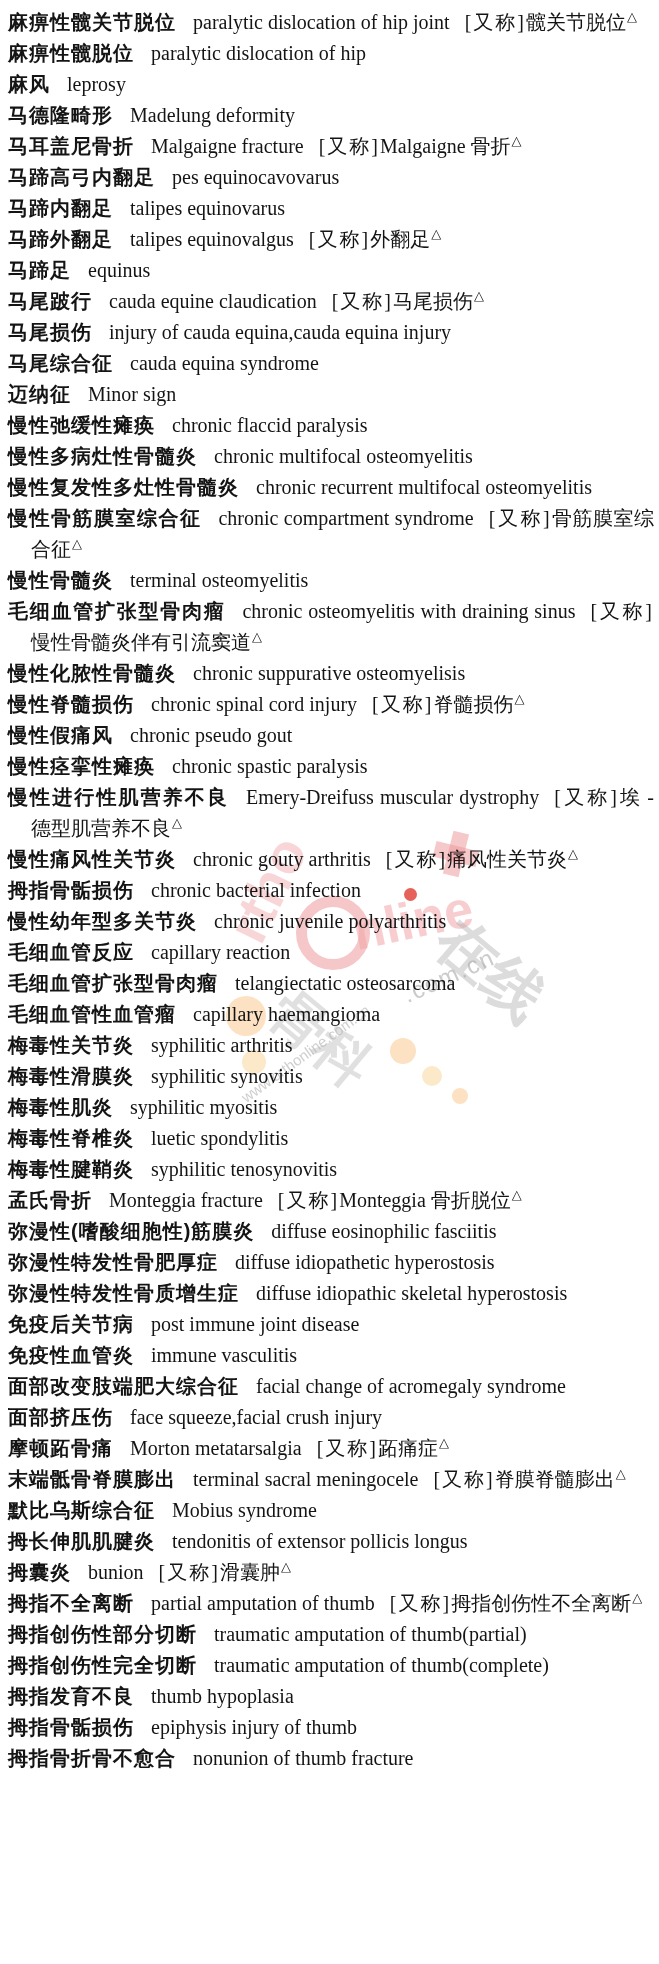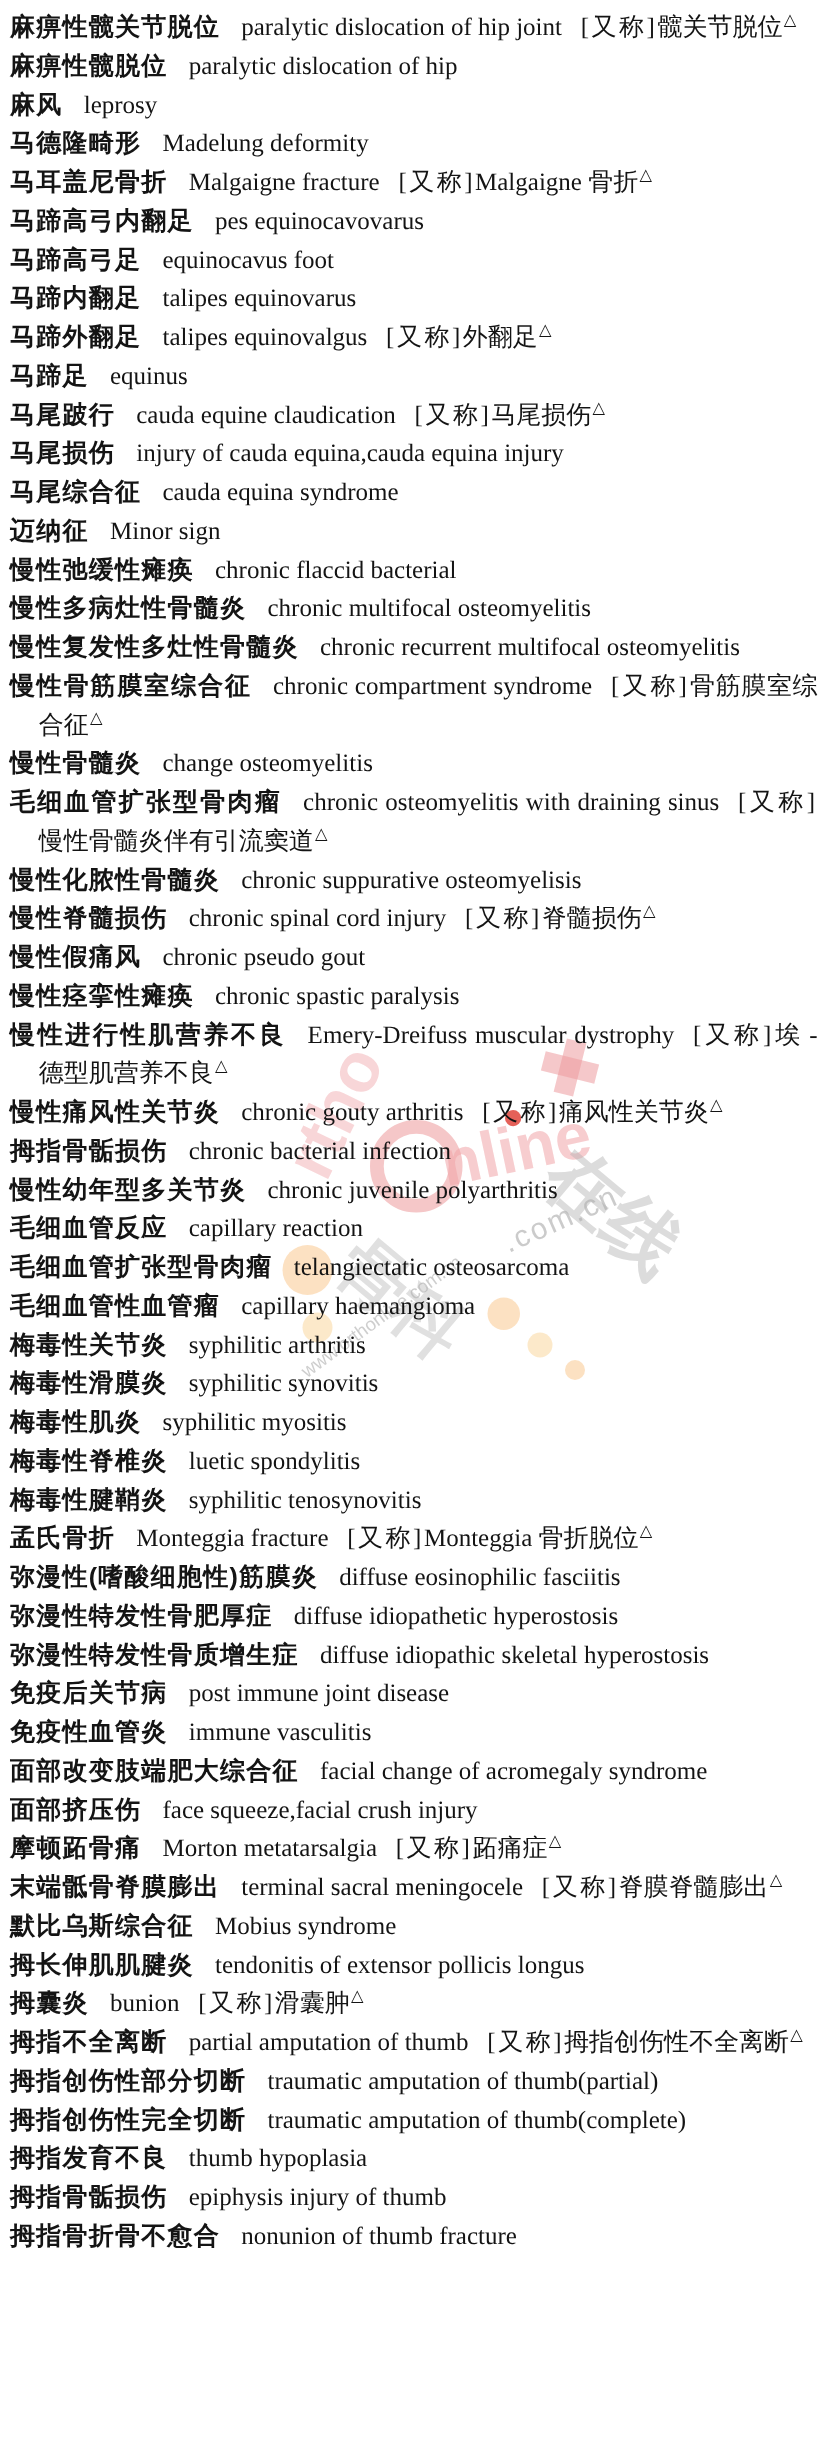--- a/index.html
+++ b/index.html
@@ -70,33 +70,32 @@
     <span class="wm-dot d5"></span>
   </div>
 
   <div class="content">
       <p class="entry"><span class="term">麻痹性髋关节脱位</span><span class="english">paralytic dislocation of hip joint</span><span class="alias"><span class="bracket">[又称]</span><span>髋关节脱位</span><sup class="tri">△</sup></span></p>
       <p class="entry"><span class="term">麻痹性髋脱位</span><span class="english">paralytic dislocation of hip</span></p>
       <p class="entry"><span class="term">麻风</span><span class="english">leprosy</span></p>
       <p class="entry"><span class="term">马德隆畸形</span><span class="english">Madelung deformity</span></p>
       <p class="entry"><span class="term">马耳盖尼骨折</span><span class="english">Malgaigne fracture</span><span class="alias"><span class="bracket">[又称]</span><span>Malgaigne 骨折</span><sup class="tri">△</sup></span></p>
       <p class="entry"><span class="term">马蹄高弓内翻足</span><span class="english">pes equinocavovarus</span></p>
-      <p class="entry"><span class="term">马蹄高弓足</span><span class="english">equinocavus foot</span></p>
       <p class="entry"><span class="term">马蹄内翻足</span><span class="english">talipes equinovarus</span></p>
       <p class="entry"><span class="term">马蹄外翻足</span><span class="english">talipes equinovalgus</span><span class="alias"><span class="bracket">[又称]</span><span>外翻足</span><sup class="tri">△</sup></span></p>
       <p class="entry"><span class="term">马蹄足</span><span class="english">equinus</span></p>
       <p class="entry"><span class="term">马尾跛行</span><span class="english">cauda equine claudication</span><span class="alias"><span class="bracket">[又称]</span><span>马尾损伤</span><sup class="tri">△</sup></span></p>
       <p class="entry"><span class="term">马尾损伤</span><span class="english">injury of cauda equina,cauda equina injury</span></p>
       <p class="entry"><span class="term">马尾综合征</span><span class="english">cauda equina syndrome</span></p>
       <p class="entry"><span class="term">迈纳征</span><span class="english">Minor sign</span></p>
-      <p class="entry"><span class="term">慢性弛缓性瘫痪</span><span class="english">chronic flaccid bacterial</span></p>
+      <p class="entry"><span class="term">慢性弛缓性瘫痪</span><span class="english">chronic flaccid paralysis</span></p>
       <p class="entry"><span class="term">慢性多病灶性骨髓炎</span><span class="english">chronic multifocal osteomyelitis</span></p>
       <p class="entry"><span class="term">慢性复发性多灶性骨髓炎</span><span class="english">chronic recurrent multifocal osteomyelitis</span></p>
       <p class="entry"><span class="term">慢性骨筋膜室综合征</span><span class="english">chronic compartment syndrome</span><span class="alias"><span class="bracket">[又称]</span><span>骨筋膜室综合征</span><sup class="tri">△</sup></span></p>
-      <p class="entry"><span class="term">慢性骨髓炎</span><span class="english">change osteomyelitis</span></p>
+      <p class="entry"><span class="term">慢性骨髓炎</span><span class="english">terminal osteomyelitis</span></p>
       <p class="entry"><span class="term">毛细血管扩张型骨肉瘤</span><span class="english">chronic osteomyelitis with draining sinus</span><span class="alias"><span class="bracket">[又称]</span><span>慢性骨髓炎伴有引流窦道</span><sup class="tri">△</sup></span></p>
       <p class="entry"><span class="term">慢性化脓性骨髓炎</span><span class="english">chronic suppurative osteomyelisis</span></p>
       <p class="entry"><span class="term">慢性脊髓损伤</span><span class="english">chronic spinal cord injury</span><span class="alias"><span class="bracket">[又称]</span><span>脊髓损伤</span><sup class="tri">△</sup></span></p>
       <p class="entry"><span class="term">慢性假痛风</span><span class="english">chronic pseudo gout</span></p>
       <p class="entry"><span class="term">慢性痉挛性瘫痪</span><span class="english">chronic spastic paralysis</span></p>
       <p class="entry"><span class="term">慢性进行性肌营养不良</span><span class="english">Emery-Dreifuss muscular dystrophy</span><span class="alias"><span class="bracket">[又称]</span><span>埃 - 德型肌营养不良</span><sup class="tri">△</sup></span></p>
       <p class="entry"><span class="term">慢性痛风性关节炎</span><span class="english">chronic gouty arthritis</span><span class="alias"><span class="bracket">[又称]</span><span>痛风性关节炎</span><sup class="tri">△</sup></span></p>
       <p class="entry"><span class="term">拇指骨骺损伤</span><span class="english">chronic bacterial infection</span></p>
       <p class="entry"><span class="term">慢性幼年型多关节炎</span><span class="english">chronic juvenile polyarthritis</span></p>
       <p class="entry"><span class="term">毛细血管反应</span><span class="english">capillary reaction</span></p>

